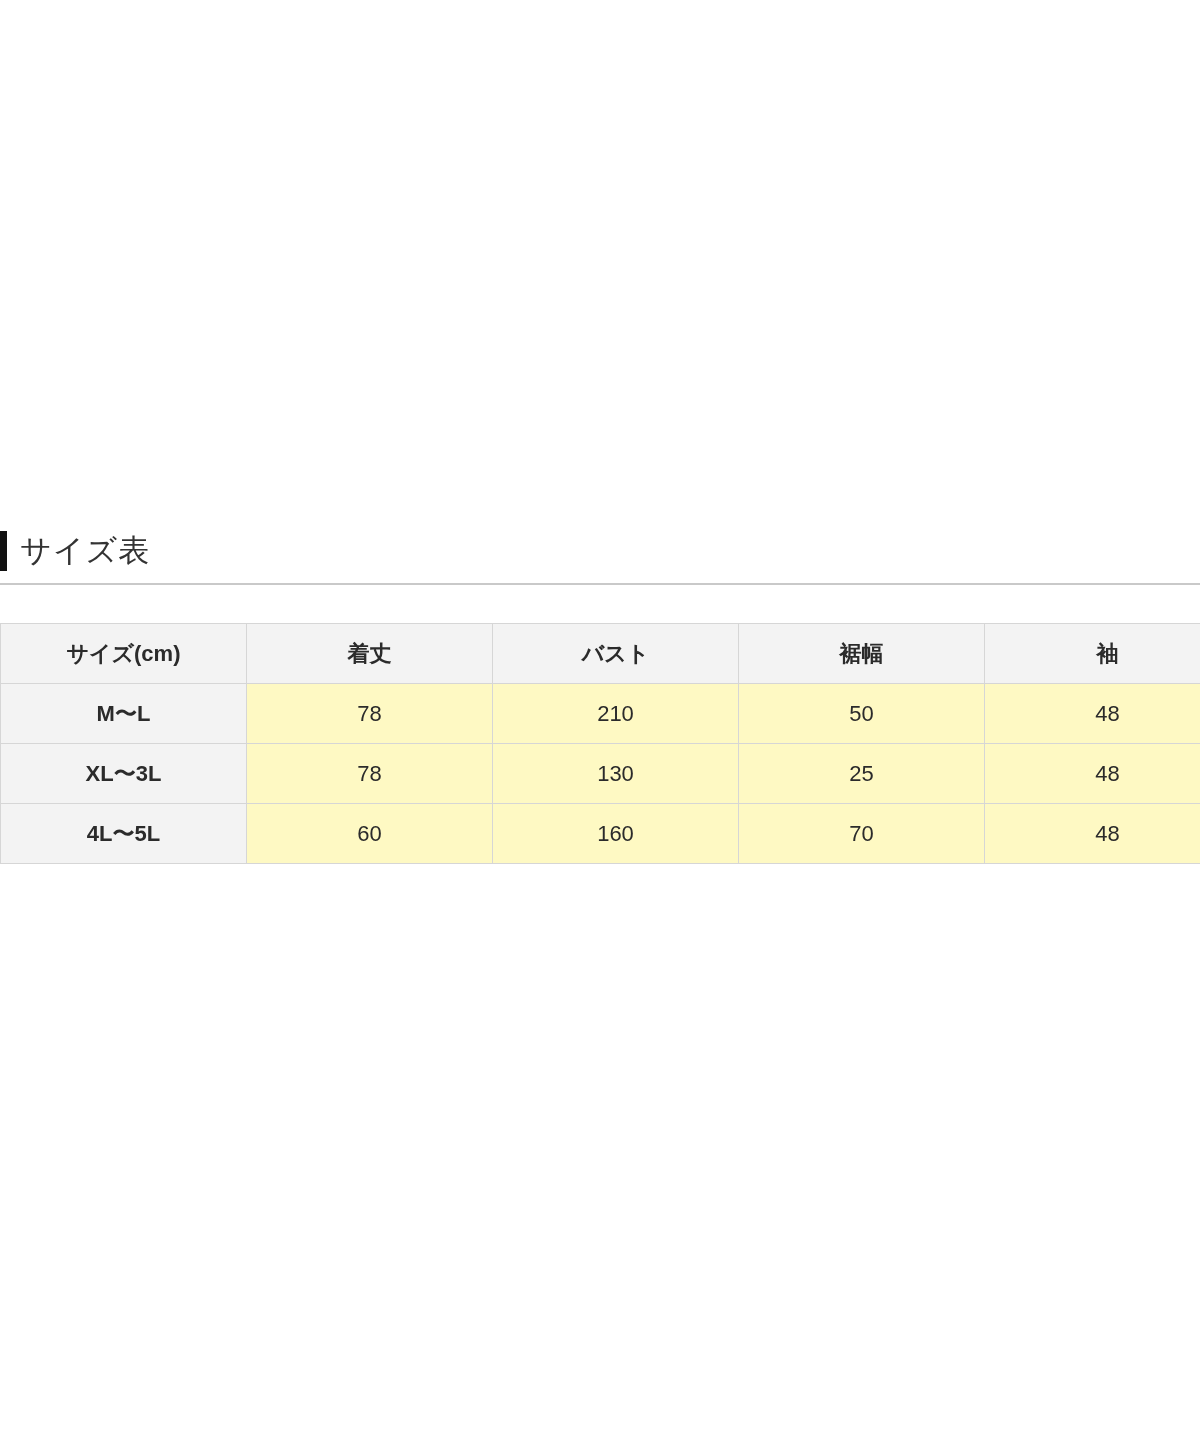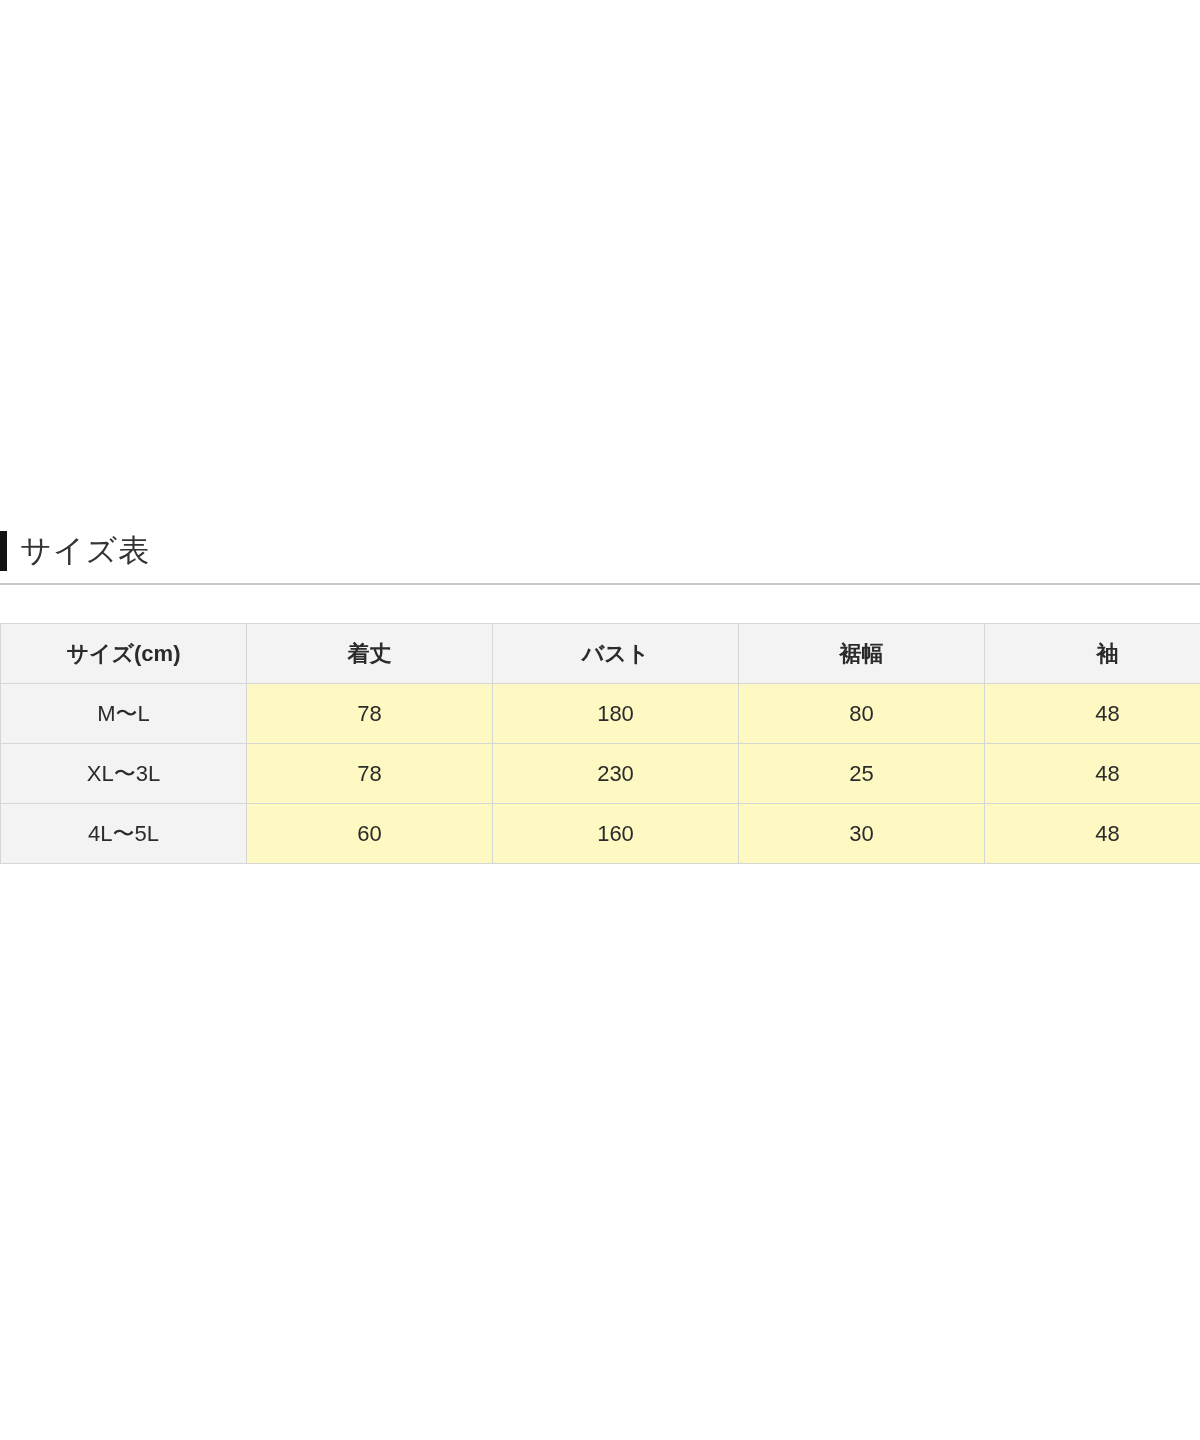--- a/index.html
+++ b/index.html
@@ -59,21 +59,21 @@
     font-size: 22px;
     color: var(--text, #2b2b2b);
     padding: 0;
   }
   .size-table thead th {
     background: var(--header-bg, #f3f3f3);
     font-weight: 700;
   }
   .size-table tbody th {
     background: var(--label-bg, #f3f3f3);
-    font-weight: 400;
+    font-weight: 700;
   }
   .size-table tbody td {
     background: #fef9c3;
     font-weight: 400;
   }
 </style>
 </head>
 <body>
 
 <div class="page">
@@ -100,35 +100,35 @@
           <th>着丈</th>
           <th>バスト</th>
           <th>裾幅</th>
           <th>袖</th>
         </tr>
       </thead>
       <tbody>
         <tr>
           <th>M〜L</th>
           <td>78</td>
-          <td>180</td>
-          <td>80</td>
+          <td>210</td>
+          <td>50</td>
           <td>48</td>
         </tr>
         <tr>
           <th>XL〜3L</th>
           <td>78</td>
-          <td>230</td>
+          <td>130</td>
           <td>25</td>
           <td>48</td>
         </tr>
         <tr>
           <th>4L〜5L</th>
           <td>60</td>
           <td>160</td>
-          <td>30</td>
+          <td>70</td>
           <td>48</td>
         </tr>
       </tbody>
     </table>
 
   </div>
 </div>
 
 </body></html>

